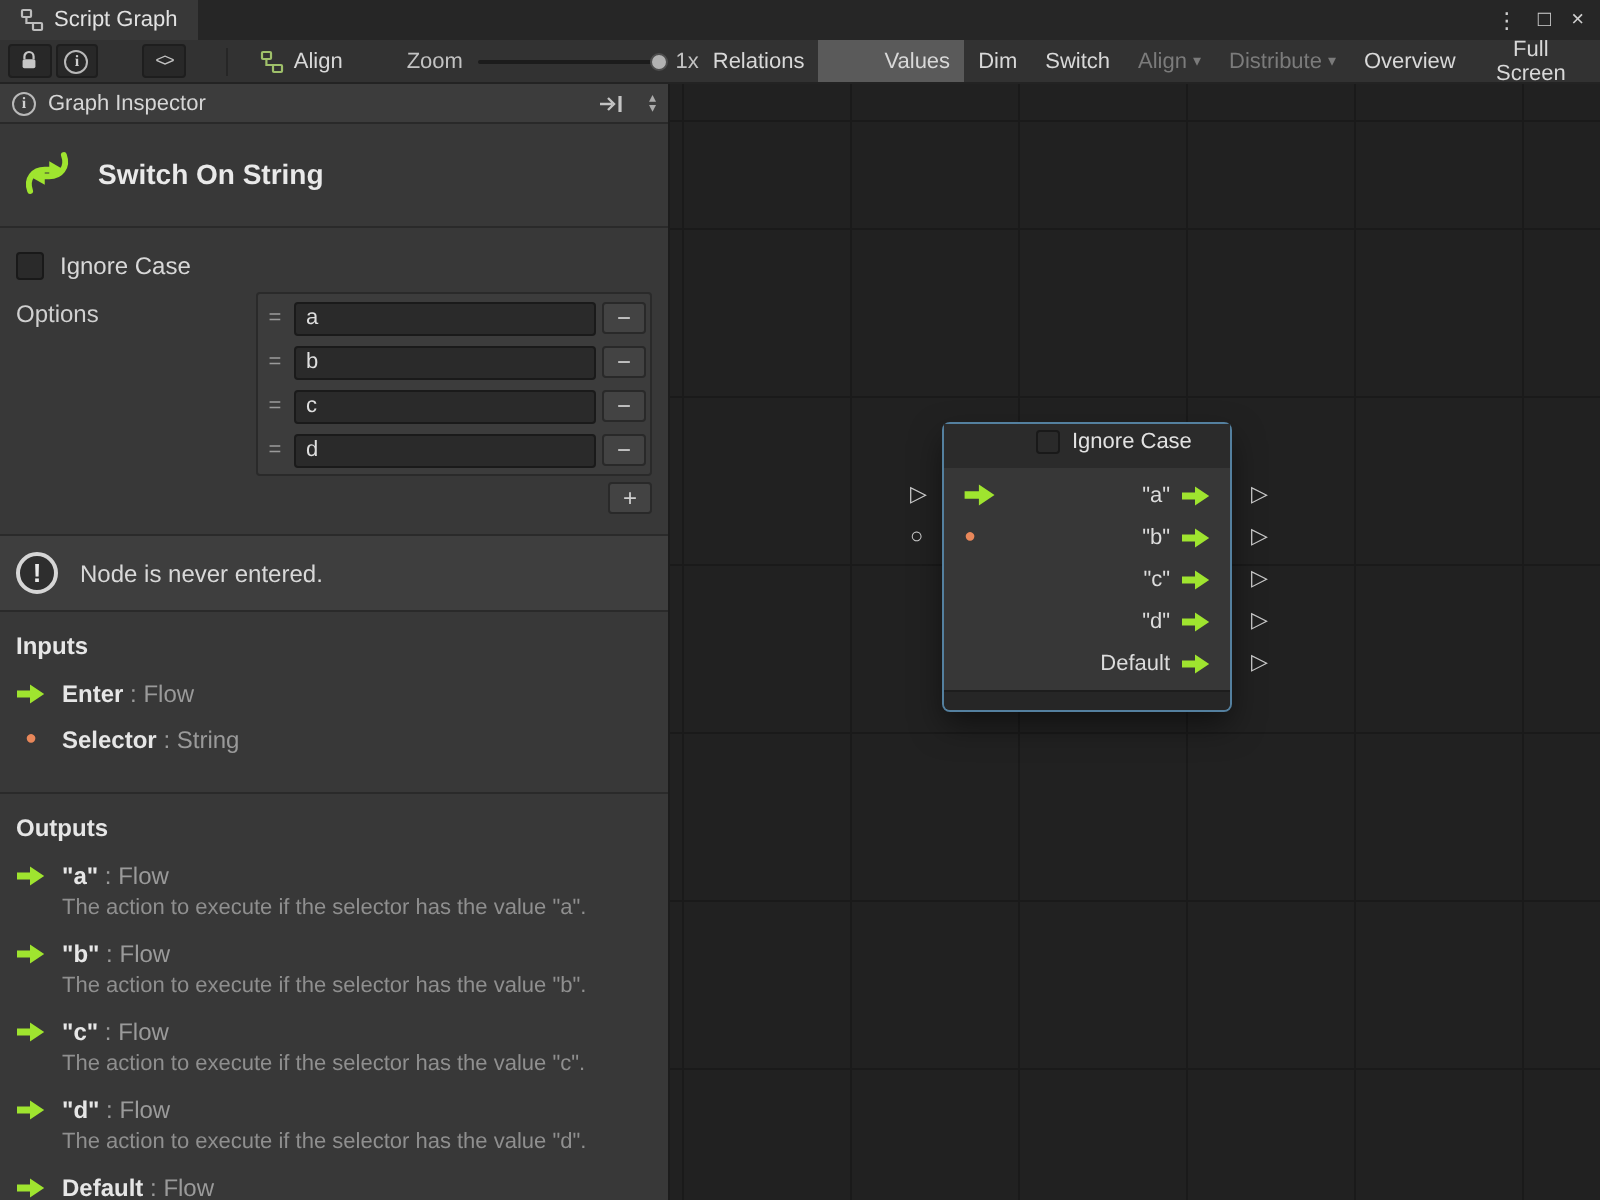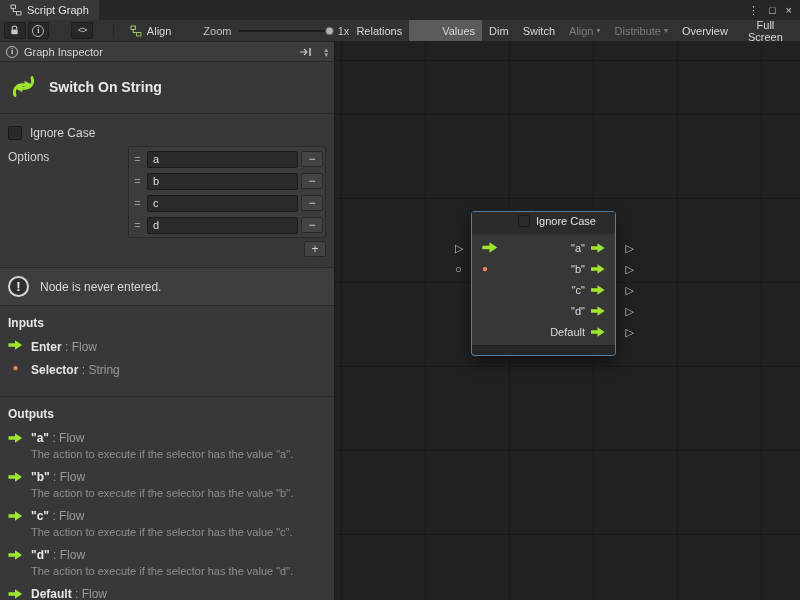--- a/index.html
+++ b/index.html
@@ -64,21 +64,21 @@
   .handle { color:#9a9a9a; font-size:11px; width:13px; text-align:center; }
   .opt-input { flex:1; height:17px; background:#2a2a2a; border:1px solid #1a1a1a; border-radius:2px; color:#dedede; font-size:11px; padding:0 5px; font-family:inherit; outline:none; min-width:0; }
   .mini { width:22px; height:16px; background:#434343; border:1px solid #292929; border-radius:2px; color:#cfcfcf; font-size:12px; line-height:1; display:flex; align-items:center; justify-content:center; padding:0; font-family:inherit; }
   .mini.plus { margin-top:3px; }
 
   .warn { display:flex; align-items:center; gap:11px; padding:8px; border-top:1px solid #2a2a2a; border-bottom:1px solid #2a2a2a; background:#3e3e3e; margin-top:4px; }
   .warn-ic { width:21px; height:21px; border-radius:50%; border:2px solid #d6d6d6; background:#2e2e2e; color:#eaeaea; display:flex; align-items:center; justify-content:center; font-weight:700; font-size:13px; flex:0 0 auto; }
   .warn-txt { color:#d8d8d8; }
 
   .sec-h { font-weight:700; color:#e6e6e6; margin:2px 0 10px; }
-  .port-item { display:flex; gap:8px; margin:9px 0; }
+  .port-item { display:flex; align-items:center; gap:8px; margin:9px 0; }
   .pname { font-weight:700; color:#e6e6e6; }
   .psep,.ptype { color:#9a9a9a; }
   .fa { flex:0 0 auto; display:block; }
   .fa path { fill:var(--flow-green); }
   .icw { width:15px; display:flex; justify-content:center; flex:0 0 auto; }
   .dot { color:var(--string-orange); font-size:10px; line-height:1; }
 
   .out-item { margin:4px 0 10px; }
   .out-line { display:flex; align-items:center; gap:8px; }
   .out-desc { color:#8f8f8f; font-size:11px; margin:3px 0 0 23px; }

